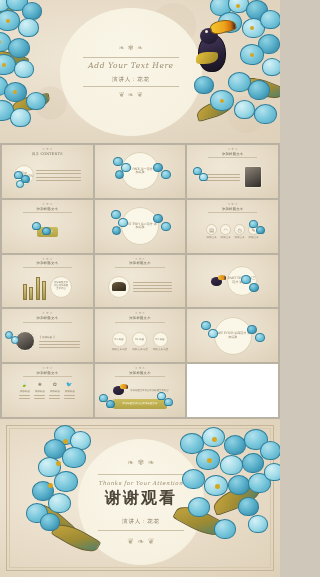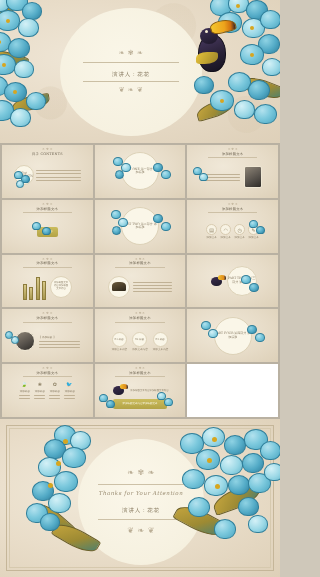--- a/index.html
+++ b/index.html
@@ -171,20 +171,21 @@
 
 <div class="page">
 
   <div class="hero">
     <div class="paper-texture"></div>
     <div class="hero-circle"></div>
 
     <div class="hero-inner">
       <div class="orn">❧ ✾ ❧</div>
       <div class="rule"></div>
+      <div class="hero-en">Add Your Text Here</div>
       <div class="hero-sub">演讲人：花花</div>
       <div class="rule"></div>
       <div class="orn">❦ ❧ ❦</div>
     </div>
 
     <div class="flower-wrap" style="left:-14px;top:-8px;width:100px;height:150px;">
       <div class="leaf" style="left:6px;top:4px;width:34px;height:16px;transform:rotate(-24deg);"></div>
       <div class="leaf" style="left:2px;top:60px;width:40px;height:15px;transform:rotate(18deg);"></div>
       <div class="leaf" style="left:26px;top:104px;width:38px;height:14px;transform:rotate(-10deg);"></div>
       <div class="petal lt" style="left:4px;top:2px;width:20px;height:18px;"></div>
@@ -535,20 +536,21 @@
   <div class="footer">
     <div class="paper-texture"></div>
     <div class="footer-frame"></div>
     <div class="footer-frame2"></div>
     <div class="footer-circle"></div>
 
     <div class="footer-inner">
       <div class="orn" style="font-size:8px;">❧ ✾ ❧</div>
       <div class="f-rule"></div>
       <div class="f-en">Thanks for Your Attention</div>
+      <div class="f-cn">谢谢观看</div>
       <div class="f-sub">演讲人：花花</div>
       <div class="f-rule"></div>
       <div class="orn" style="font-size:8px;">❦ ❧ ❦</div>
     </div>
 
     <div class="flower-wrap" style="left:14px;top:6px;width:110px;height:150px;">
       <div class="leaf" style="left:16px;top:86px;width:46px;height:18px;transform:rotate(42deg);"></div>
       <div class="leaf" style="left:38px;top:104px;width:48px;height:18px;transform:rotate(30deg);"></div>
       <div class="petal" style="left:40px;top:0px;width:22px;height:20px;"></div>
       <div class="petal lt" style="left:56px;top:6px;width:21px;height:19px;"></div>

